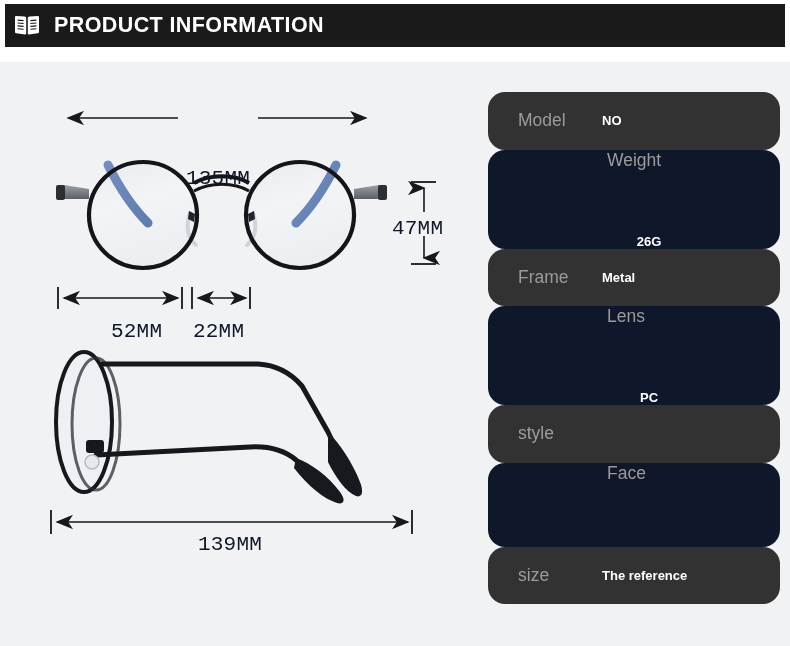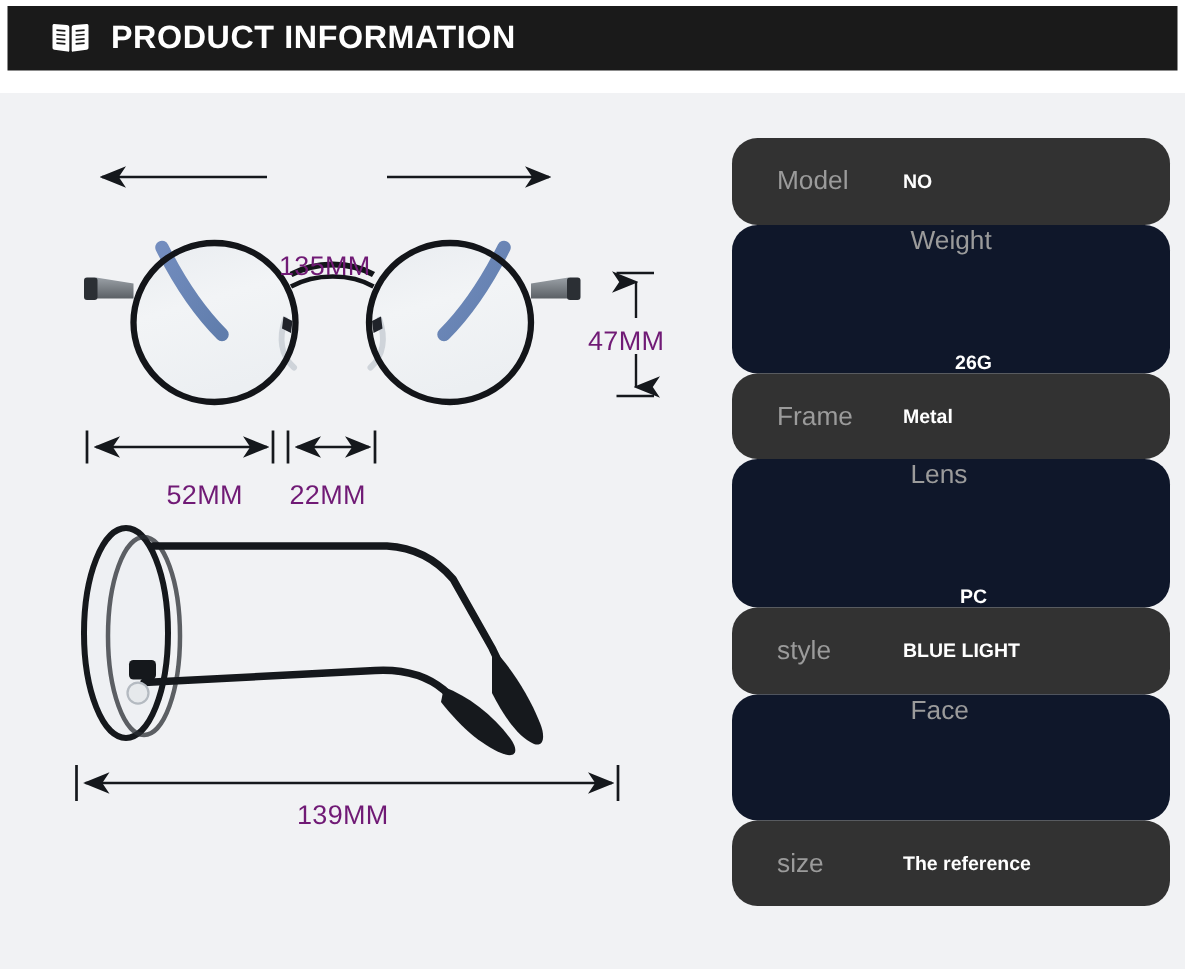--- a/index.html
+++ b/index.html
@@ -19,21 +19,21 @@
   .header-bar {
     position: absolute;
     left: 5px;
     top: 4px;
     width: 780px;
     height: 43px;
     background: #1a1a1a;
     display: flex;
     align-items: center;
     box-sizing: border-box;
-    padding-left: 29px;
+    padding-left: 9px;
   }
   .book-icon {
     width: 26px;
     height: 21px;
     flex: 0 0 auto;
     margin-right: 14px;
     display: block;
   }
   .header-title {
     color: #ffffff;
@@ -74,23 +74,23 @@
     position: absolute;
     left: 40px;
     top: 278px;
     width: 400px;
     height: 165px;
   }
 
   
   .dim-label {
     position: absolute;
-    color: #701a75;
-    font-size: 18px;
-    font-family: Liberation Sans, sans-serif;
+    color: #0f172a;
+    font-size: 21px;
+    font-family: Liberation Mono, monospace;
     white-space: nowrap;
     letter-spacing: 0.2px;
   }
   .dim-135 { left: 186px; top: 105px; }
   .dim-47  { left: 392px; top: 155px; }
   .dim-52  { left: 111px; top: 258px; }
   .dim-22  { left: 193px; top: 258px; }
   .dim-139 { left: 198px; top: 471px; }
 
   .dim-svg {
@@ -284,21 +284,20 @@
     <div class="spec-row odd">
       <span class="spec-label">Frame</span>
       <span class="spec-value">Metal</span>
     </div>
     <div class="spec-row even">
       <span class="spec-label">Lens</span>
       <span class="spec-value">PC</span>
     </div>
     <div class="spec-row odd">
       <span class="spec-label">style</span>
-      <span class="spec-value">BLUE LIGHT</span>
     </div>
     <div class="spec-row even">
       <span class="spec-label">Face</span>
     </div>
     <div class="spec-row odd">
       <span class="spec-label">size</span>
       <span class="spec-value">The reference</span>
     </div>
   </div>
 

